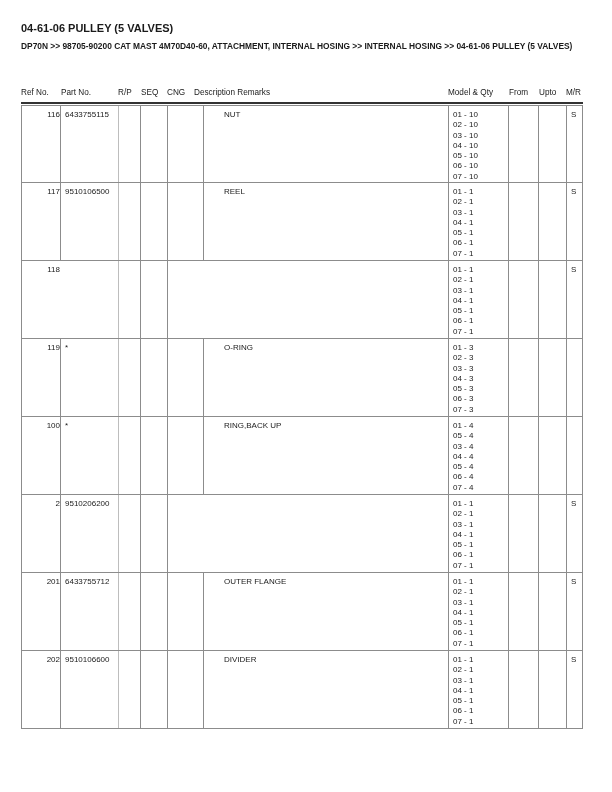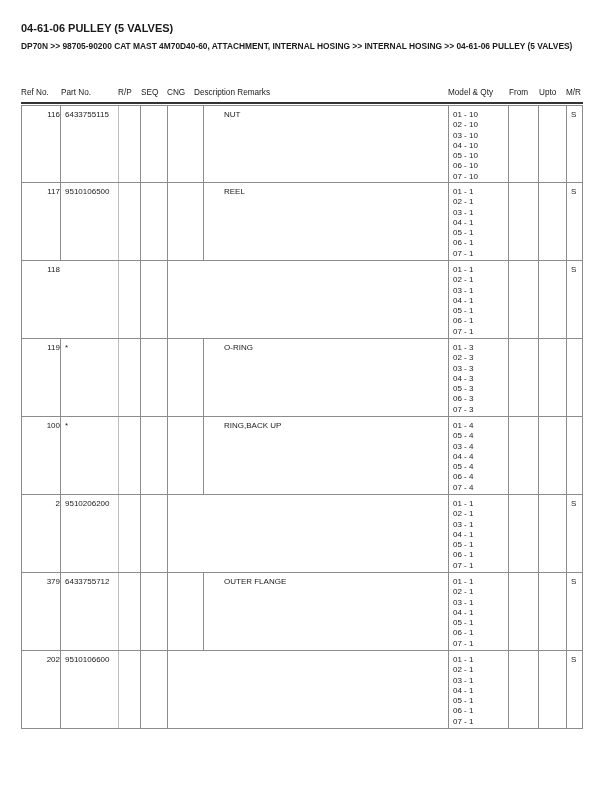--- a/index.html
+++ b/index.html
@@ -160,21 +160,21 @@
         <span class="qty-line">04 - 1</span>
         <span class="qty-line">05 - 1</span>
         <span class="qty-line">06 - 1</span>
         <span class="qty-line">07 - 1</span>
       </div>
       <div class="cell c-from"></div>
       <div class="cell c-upto"></div>
       <div class="cell c-mr last">S</div>
     </div>
     <div class="row">
-      <div class="cell c-ref">379</div>
+      <div class="cell c-ref">201</div>
       <div class="cell c-part">6433755712</div>
       <div class="cell c-rp"></div>
       <div class="cell c-seq"></div>
       <div class="cell c-cng"></div>
       <div class="cell c-desc">OUTER FLANGE</div>
       <div class="cell c-model">
         <span class="qty-line">01 - 1</span>
         <span class="qty-line">02 - 1</span>
         <span class="qty-line">03 - 1</span>
         <span class="qty-line">04 - 1</span>
@@ -185,20 +185,21 @@
       <div class="cell c-from"></div>
       <div class="cell c-upto"></div>
       <div class="cell c-mr last">S</div>
     </div>
     <div class="row">
       <div class="cell c-ref">202</div>
       <div class="cell c-part">9510106600</div>
       <div class="cell c-rp"></div>
       <div class="cell c-seq"></div>
       <div class="cell c-cng"></div>
+      <div class="cell c-desc">DIVIDER</div>
       <div class="cell c-model">
         <span class="qty-line">01 - 1</span>
         <span class="qty-line">02 - 1</span>
         <span class="qty-line">03 - 1</span>
         <span class="qty-line">04 - 1</span>
         <span class="qty-line">05 - 1</span>
         <span class="qty-line">06 - 1</span>
         <span class="qty-line">07 - 1</span>
       </div>
       <div class="cell c-from"></div>

